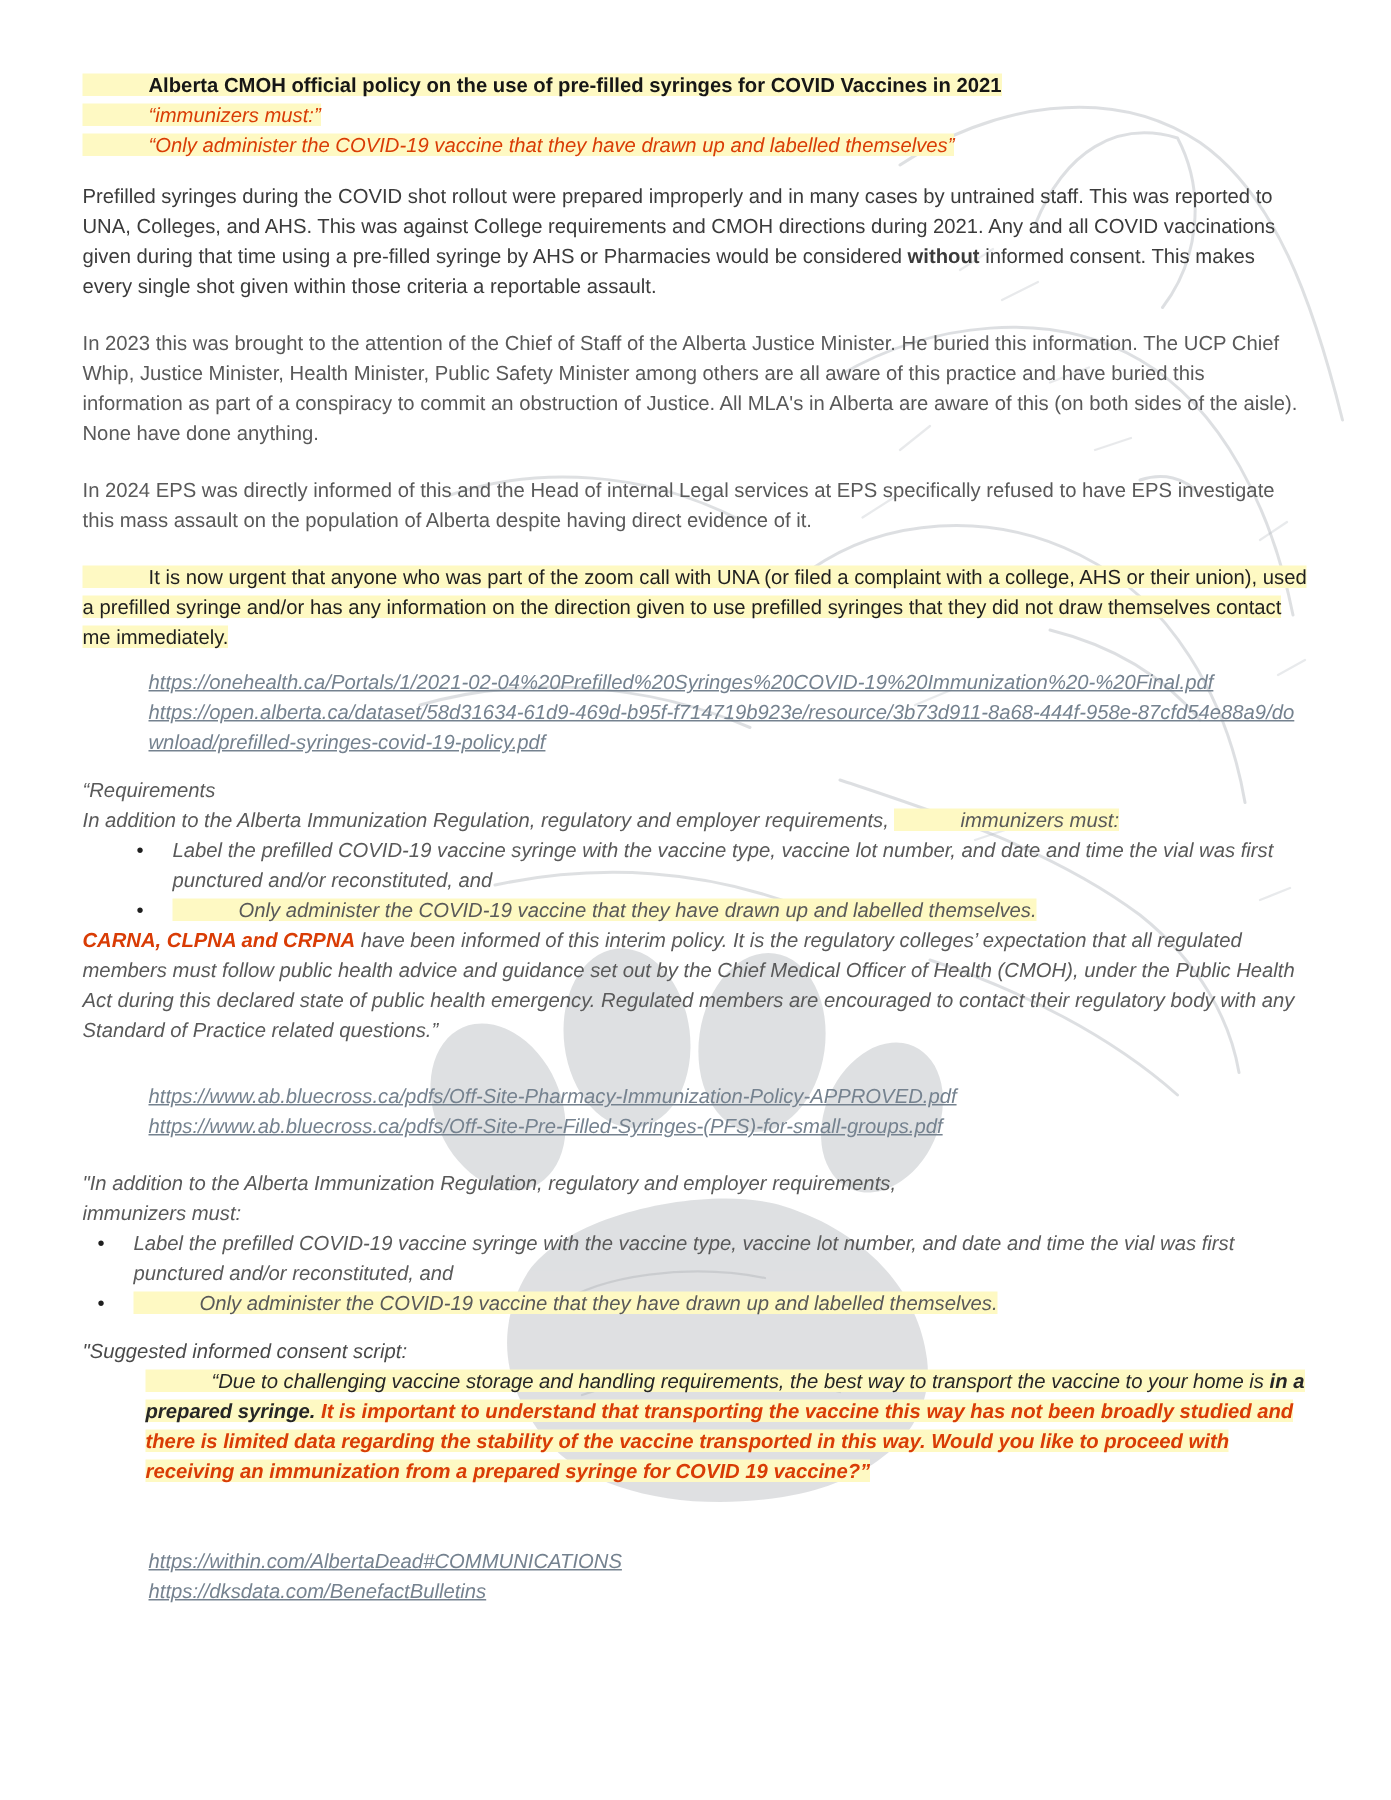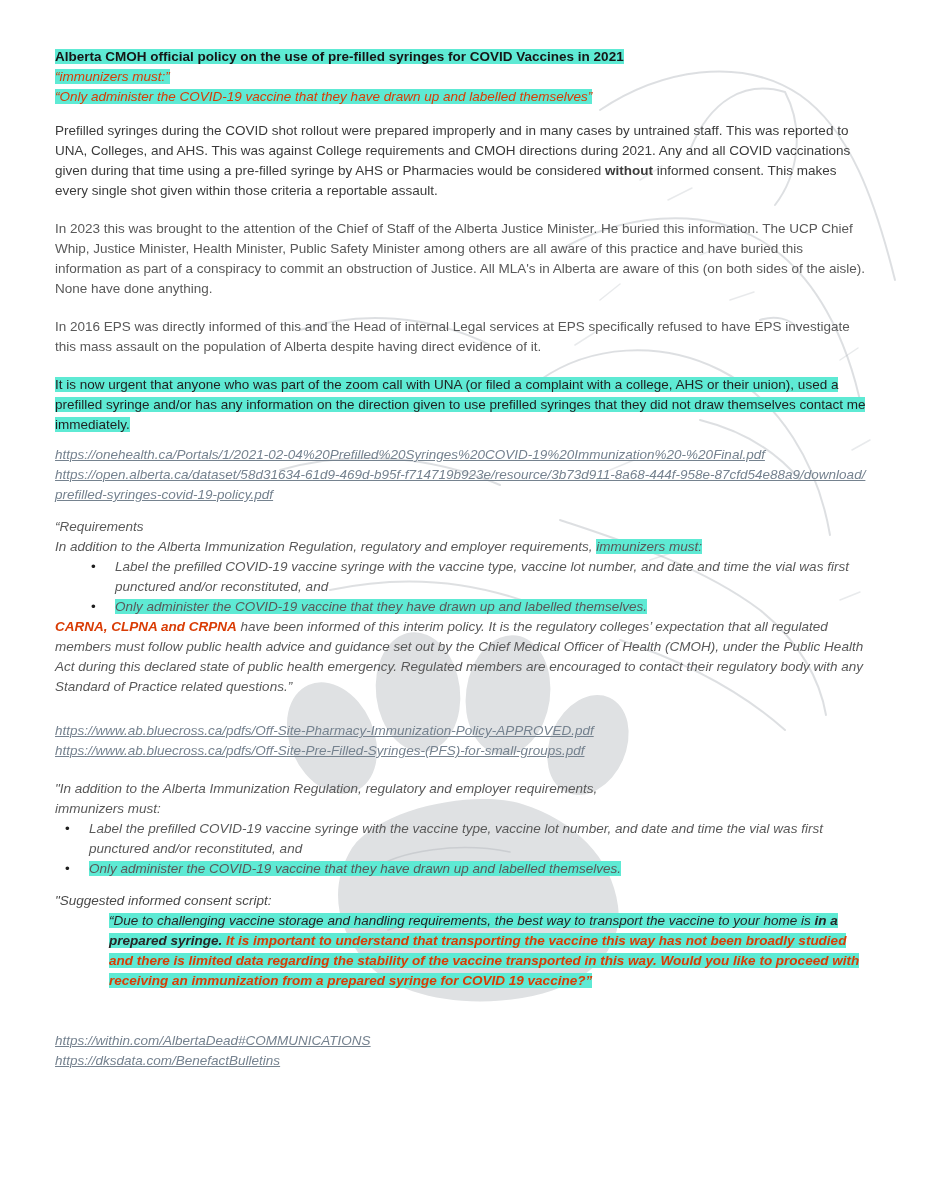--- a/index.html
+++ b/index.html
@@ -9,46 +9,46 @@
     position:relative;
     overflow:hidden;
   }
   .watermark { position:absolute; top:0; left:0; z-index:0; pointer-events:none; }
   .content {
     position:relative; z-index:1;
     padding:47px 55px 0 55px;
     font-size:13.5px; line-height:20px;
     color:#3b3b3b;
   }
-  .hl { background:#5eead4; }
+  .hl { background:#fef9c3;padding-left:44px; }
   .t-title { font-weight:bold; color:#161616; }
   .t-red { color:#d93c05; font-weight:normal; font-style:italic; }
   .p-dark { color:#3b3b3b; margin-bottom:18px; }
   .p-gray { color:#595959; margin-bottom:18px; }
   .p-urgent { color:#1f1f1f; font-weight:normal; margin-bottom:10px; }
   .mb14 { margin-bottom:14px; }
-  .link-line { line-height:20px; }
+  .link-line { line-height:20px;margin-left:44px; }
   a.doclink {
     color:#75828f; font-style:italic; text-decoration:underline;
     word-break:break-all; cursor:pointer;
   }
   .link-group-1 { margin-bottom:12px; }
   .link-group { margin-bottom:18px; }
   .quote { font-style:italic; color:#595959; }
   .q-head { font-weight:normal; }
   .req-quote { margin-bottom:24px; }
   .blt { position:relative; padding-left:60px; font-style:italic; color:#595959; }
   .blt .dot { position:absolute; left:36px; top:0; color:#1f1f1f; font-style:normal; }
   .blt2 { padding-left:34px; }
   .blt2 .dot { left:10px; }
   .colleges-red { color:#d93c05; font-weight:bold; font-style:italic; }
   .quote2-bullet2 { margin-bottom:12px; }
   .consent-note { margin-bottom:14px; }
   .script-label { font-style:italic; color:#4a4a4a; }
-  .script-block { margin-left:54px; font-style:italic; margin-bottom:40px; }
+  .script-block { margin-left:42px; font-style:italic; margin-bottom:40px; }
   .script-black { color:#262626; }
   .script-bold { color:#262626; font-weight:bold; }
   .script-red { color:#d93c05; font-weight:bold; }
 </style>
 </head>
 <body>
 
 <svg class="watermark" width="927" height="1200" viewBox="0 0 927 1200" aria-hidden="true">
 
   <g stroke="#a8aeb4" stroke-width="2" fill="none" opacity="0.38" stroke-linecap="round">
@@ -89,21 +89,21 @@
 
   <div class="t-red"><span class="hl">“immunizers must:”</span></div>
 
   <div class="t-red mb14"><span class="hl">“Only administer the COVID-19 vaccine that they have drawn up and labelled themselves”</span></div>
 
   <p class="p-dark"><span>Prefilled syringes during the COVID shot rollout were  prepared improperly and in many cases by untrained staff. This was reported to UNA, Colleges, and AHS. This was against College requirements and CMOH directions during 2021. Any and all COVID vaccinations given during that time using a pre-filled syringe by AHS or Pharmacies would be considered </span><b>without</b><span> informed consent. This makes every single shot given within those criteria a reportable assault.</span></p>
 
 
   <p class="p-gray">In 2023 this was brought to the attention of the Chief of Staff of the Alberta Justice Minister. He buried this information. The UCP Chief Whip, Justice Minister, Health Minister, Public Safety Minister among others are all aware of this practice and have buried this information as part of a conspiracy to commit an obstruction of Justice. All MLA's in Alberta are aware of this (on both sides of the aisle). None have done anything.</p>
 
-  <p class="p-gray">In 2016 EPS was directly informed of this and the Head of internal Legal services at EPS specifically refused to have EPS investigate this mass assault on the population of Alberta despite having direct evidence of it.</p>
+  <p class="p-gray">In 2024 EPS was directly informed of this and the Head of internal Legal services at EPS specifically refused to have EPS investigate this mass assault on the population of Alberta despite having direct evidence of it.</p>
 
   <p class="p-urgent"><span class="hl">It is now urgent that anyone who was part of the zoom call with UNA (or filed a complaint with a college, AHS or their union), used a prefilled syringe and/or has any information on the direction given to use prefilled syringes that they did not draw themselves contact me immediately.</span></p>
 
   <div class="link-group-1">
     <div class="link-line"><a class="doclink" href="#">https://onehealth.ca/Portals/1/2021-02-04%20Prefilled%20Syringes%20COVID-19%20Immunization%20-%20Final.pdf</a></div>
     <div class="link-line"><a class="doclink" href="#">https://open.alberta.ca/dataset/58d31634-61d9-469d-b95f-f714719b923e/resource/3b73d911-8a68-444f-958e-87cfd54e88a9/download/prefilled-syringes-covid-19-policy.pdf</a></div>
   </div>
 
   <div class="quote req-quote">
     <div class="q-head">“Requirements</div>

